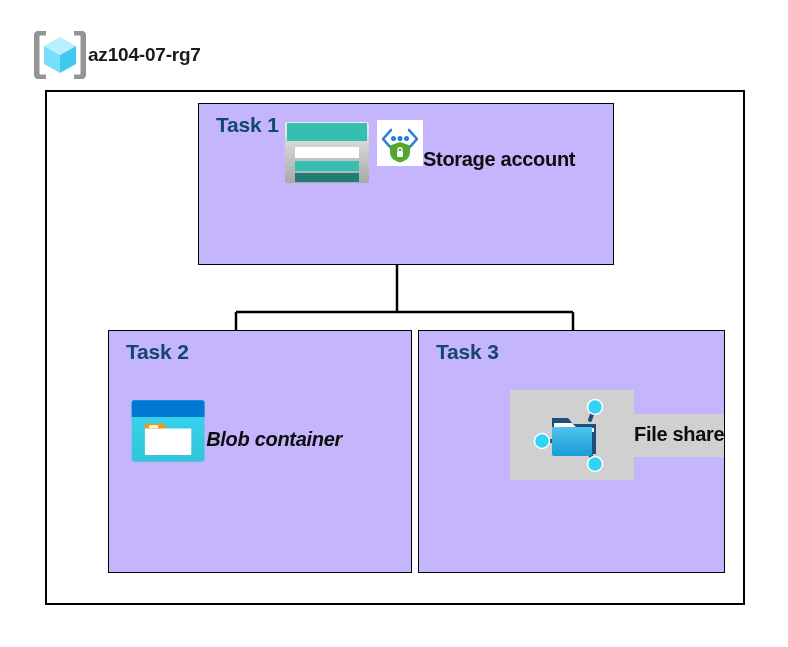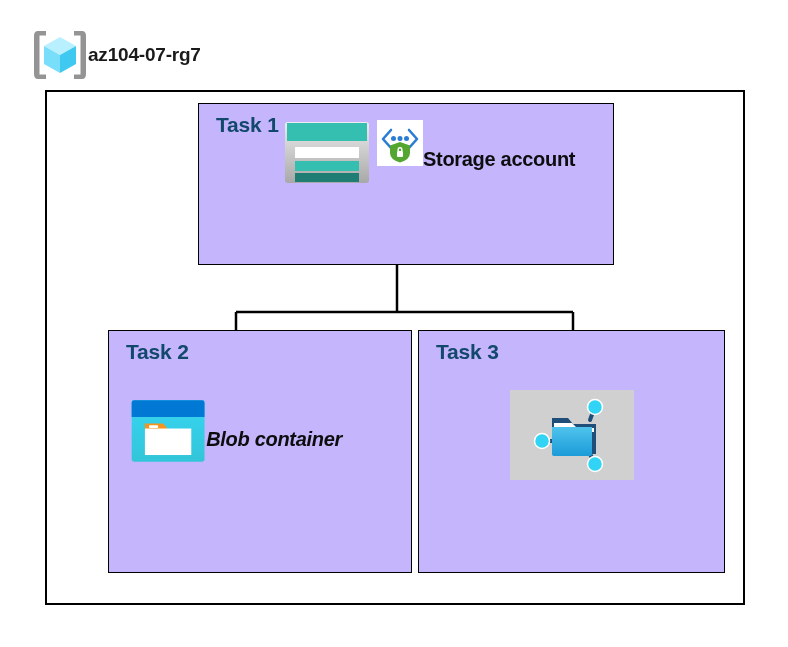--- a/index.html
+++ b/index.html
@@ -235,13 +235,14 @@
 
       <path d="M22 27 L40 27 L45 32 L62 32 L62 36 L22 36 Z" fill="#FFFFFF"></path>
 
       <path d="M20 31 L60 31 L60 58 Q60 60 58 60 L22 60 Q20 60 20 58 Z" fill="url(#fsFolder)"></path>
 
       <circle cx="63" cy="11" r="7.5" fill="#32D4F5" stroke="#FFFFFF" stroke-width="1.5"></circle>
       <circle cx="10" cy="45" r="7.5" fill="#32D4F5" stroke="#FFFFFF" stroke-width="1.5"></circle>
       <circle cx="63" cy="68" r="7.5" fill="#32D4F5" stroke="#FFFFFF" stroke-width="1.5"></circle>
     </svg>
   </div>
+  <div class="node-caption">File share</div>
 </div>
 
 </body></html>

